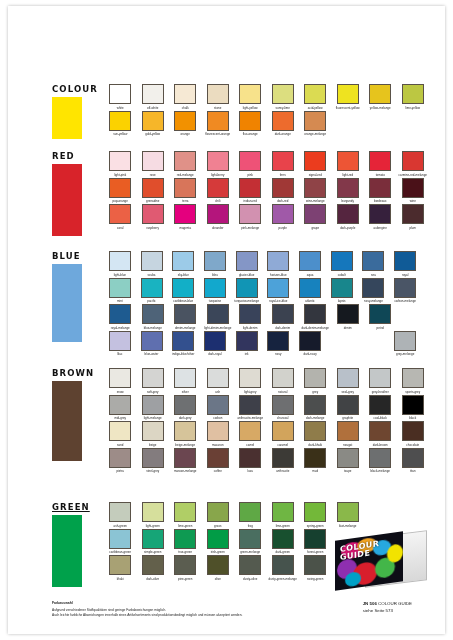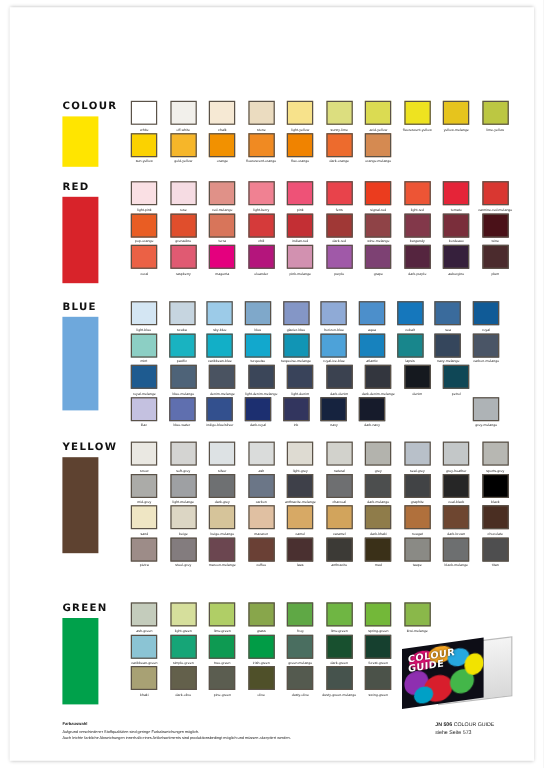--- a/index.html
+++ b/index.html
@@ -511,21 +511,21 @@
                 <div class="cap"></div>
               </div>
               <div class="cell">
                 <div class="sw" style="background: rgb(174, 179, 182);"></div>
                 <div class="cap">grey-melange</div>
               </div>
             </div>
           </div>
         </div>
         <div class="family" style="position: absolute; top: 362px; left: 0px; right: 0px;">
-          <div class="fam-head" style="top: 0px;">YELLOW</div>
+          <div class="fam-head" style="top: 0px;">BROWN</div>
           <div class="fam-chip" style="top: 13px; width: 30px; height: 80px; background: rgb(94, 66, 48);"></div>
           <div class="grid">
             <div class="row">
               <div class="cell">
                 <div class="sw" style="background: rgb(234, 232, 226);"></div>
                 <div class="cap">snow</div>
               </div>
               <div class="cell">
                 <div class="sw" style="background: rgb(212, 212, 210);"></div>
                 <div class="cap">soft-grey</div>
@@ -685,21 +685,21 @@
                 <div class="cap">black-melange</div>
               </div>
               <div class="cell">
                 <div class="sw" style="background: rgb(78, 78, 79);"></div>
                 <div class="cap">titan</div>
               </div>
             </div>
           </div>
         </div>
         <div class="family" style="position: absolute; top: 496px; left: 0px; right: 0px;">
-          <div class="fam-head" style="top: 0px;">GREEN</div>
+          <div class="fam-head" style="top: 0px; text-decoration: underline;">GREEN</div>
           <div class="fam-chip" style="top: 13px; width: 30px; height: 72px; background: rgb(0, 161, 75);"></div>
           <div class="grid">
             <div class="row">
               <div class="cell">
                 <div class="sw" style="background: rgb(196, 204, 188);"></div>
                 <div class="cap">ash-green</div>
               </div>
               <div class="cell">
                 <div class="sw" style="background: rgb(214, 223, 156);"></div>
                 <div class="cap">light-green</div>

